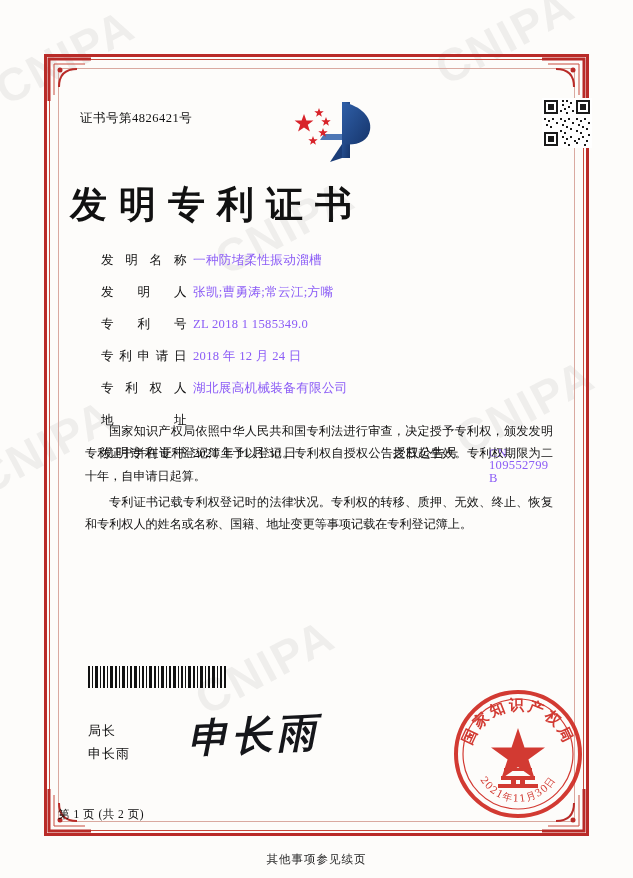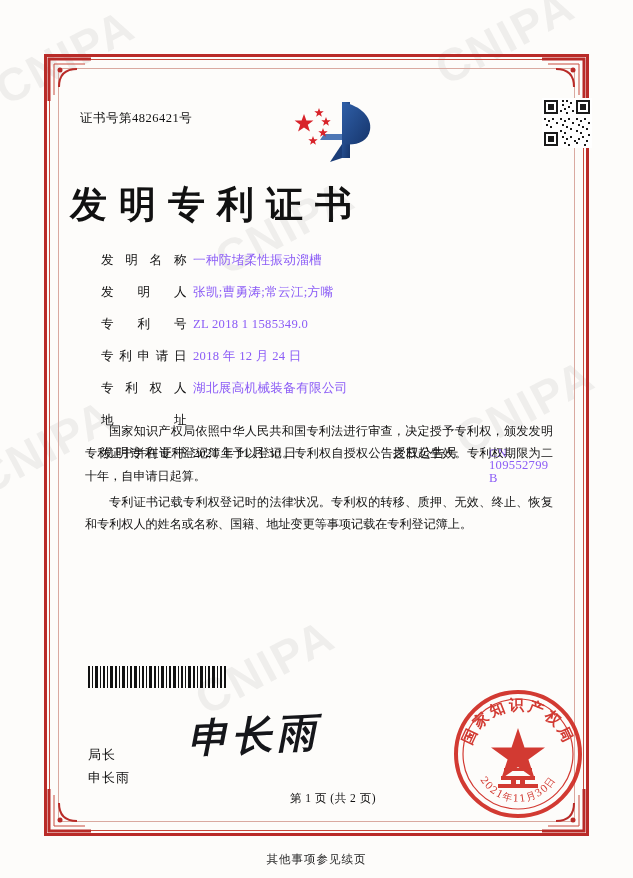--- a/index.html
+++ b/index.html
@@ -202,21 +202,21 @@
     left: 30px;
     top: 598px;
     width: 138px;
     height: 22px;
   }
 
   
   .sign-label {
     position: absolute;
     left: 30px;
-    top: 676px;
+    top: 652px;
     font-size: 13px;
     line-height: 1.75;
     color: #111;
     letter-spacing: 1px;
   }
   .signature {
     position: absolute;
     left: 130px;
     top: 640px;
     font-size: 40px;
@@ -234,22 +234,21 @@
     right: 24px;
     top: 620px;
     width: 132px;
     height: 132px;
     opacity: 0.92;
   }
 
   .page-no {
     position: absolute;
     left: 0; right: 0;
-    bottom: 16px;
-    text-align: center;
+    bottom: 0;
     font-size: 11.5px;
     color: #111;
     letter-spacing: 0.5px;
   }
 
   .footer-note {
     position: absolute;
     left: 0; right: 0;
     top: 852px;
     text-align: center;

